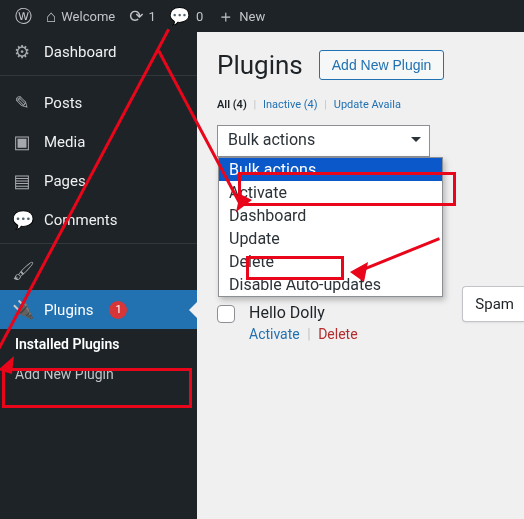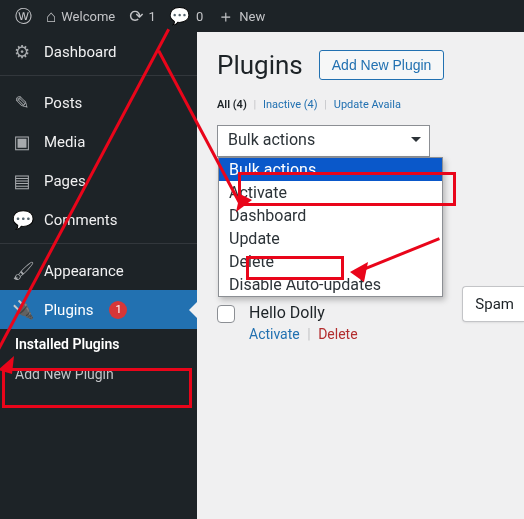--- a/index.html
+++ b/index.html
@@ -227,21 +227,20 @@
       <span class="micon">▤</span>
       <span>Pages</span>
     </div>
     <div class="menu-item">
       <span class="micon">💬</span>
       <span>Comments</span>
     </div>
     <div class="separator"></div>
     <div class="menu-item">
       <span class="micon">🖌</span>
-      <span>Appearance</span>
     </div>
     <div class="menu-item active">
       <span class="micon">🔌</span>
       <span>Plugins</span>
       <span class="badge">1</span>
     </div>
     <div class="sub-item current">Installed Plugins</div>
     <div class="sub-item">Add New Plugin</div>
   </div>
 

